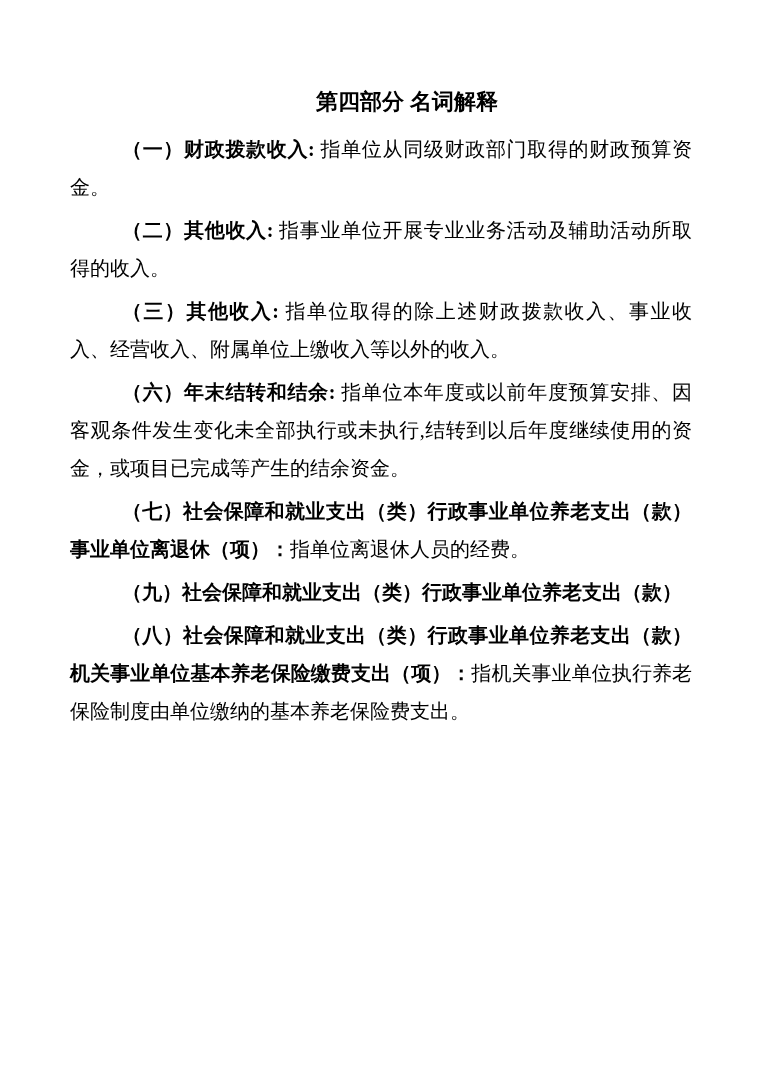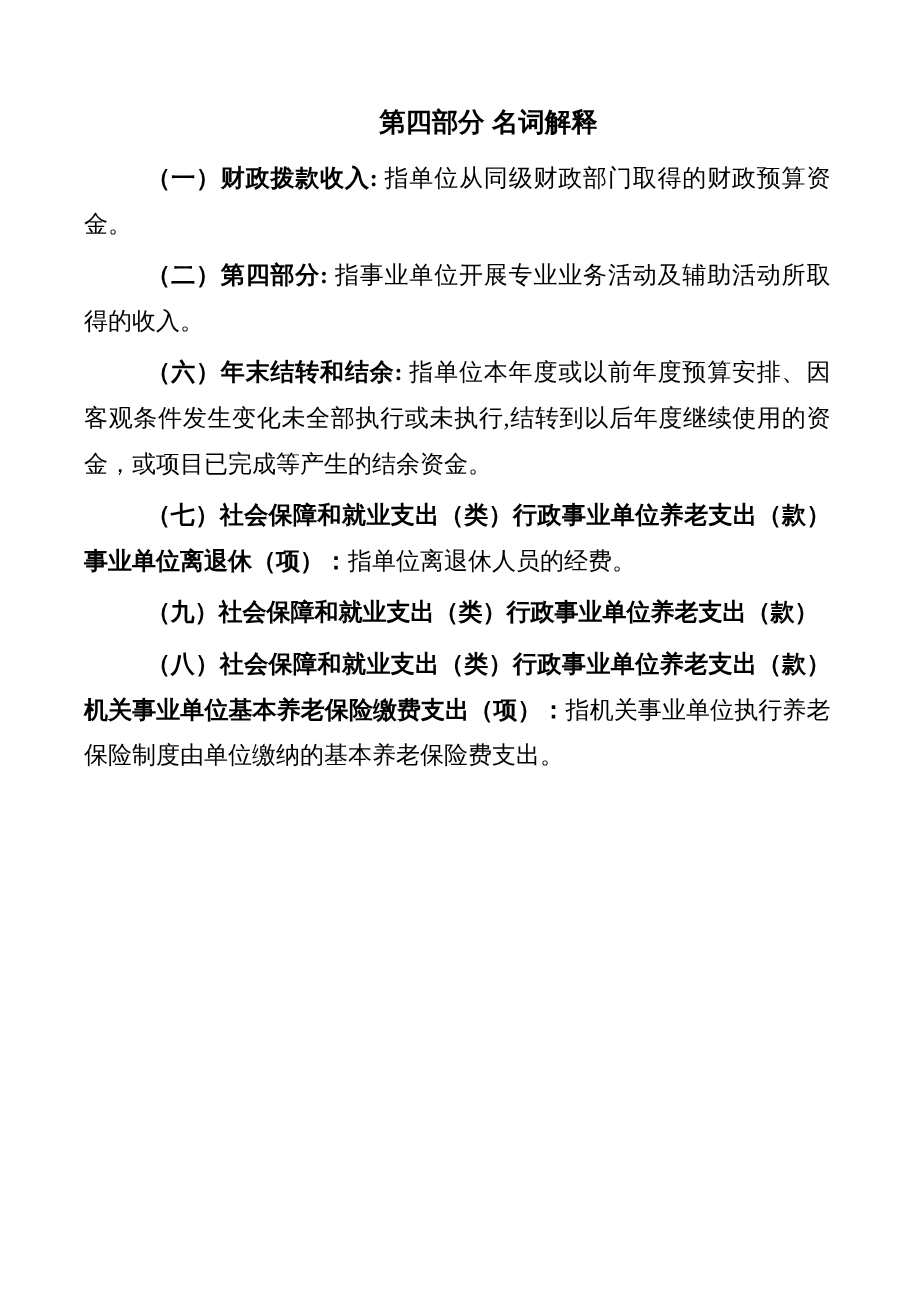--- a/index.html
+++ b/index.html
@@ -59,22 +59,23 @@
 </style>
 </head>
 <body>
 
 <div class="page">
   <h1 class="doc-title">第四部分 名词解释</h1>
 
   <div class="doc-body" id="doc-body">
   <p class="para"><b class="term">（一）财政拨款收入:</b><span class="definition"> 指单位从同级财政部门取得的财政预算资金。</span></p>
 
-  <p class="para"><b class="term">（二）第四部分:</b><span class="definition"> 指事业单位开展专业业务活动及辅助活动所取得的收入。</span></p>
+  <p class="para"><b class="term">（二）其他收入:</b><span class="definition"> 指事业单位开展专业业务活动及辅助活动所取得的收入。</span></p>
 
+  <p class="para"><b class="term">（三）其他收入:</b><span class="definition"> 指单位取得的除上述财政拨款收入、事业收入、经营收入、附属单位上缴收入等以外的收入。</span></p>
 
 
 
   <p class="para"><b class="term">（六）年末结转和结余:</b><span class="definition"> 指单位本年度或以前年度预算安排、因客观条件发生变化未全部执行或未执行,结转到以后年度继续使用的资金，或项目已完成等产生的结余资金。</span></p>
 
   <p class="para"><b class="term">（七）社会保障和就业支出（类）行政事业单位养老支出（款）事业单位离退休（项）：</b><span class="definition">指单位离退休人员的经费。</span></p>
 
   <p class="para"><b class="term">（九）社会保障和就业支出（类）行政事业单位养老支出（款）</b><span class="definition"></span></p>
 
   <p class="para"><b class="term">（八）社会保障和就业支出（类）行政事业单位养老支出（款）机关事业单位基本养老保险缴费支出（项）：</b><span class="definition">指机关事业单位执行养老保险制度由单位缴纳的基本养老保险费支出。</span></p>

